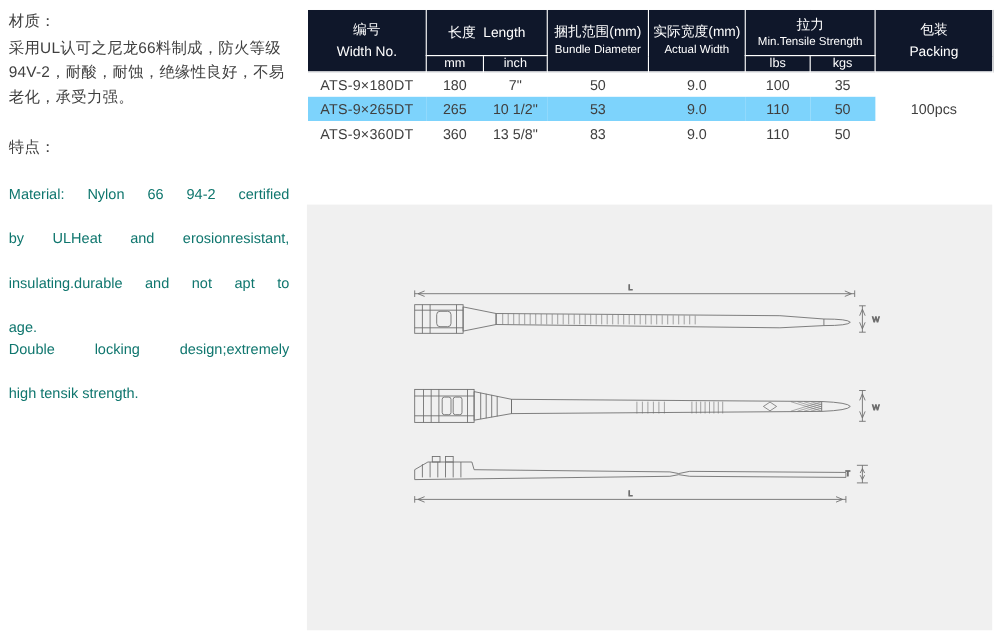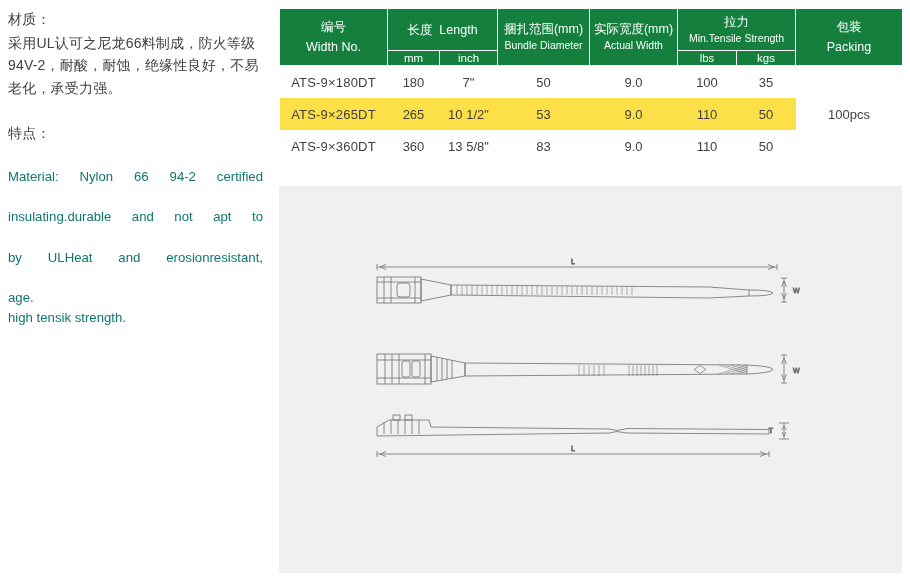--- a/index.html
+++ b/index.html
@@ -63,21 +63,21 @@
     left: 279px;
     top: 8px;
     width: 623px;
   }
   table.spec {
     border-collapse: collapse;
     width: 623px;
     table-layout: fixed;
   }
   table.spec thead td, table.spec thead th {
-    background: #15803d;
+    background: #0f172a;
     color: #ffffff;
     font-weight: normal;
     text-align: center;
     vertical-align: middle;
     border: 1px solid #ffffff;
     padding: 0;
   }
   .hdr-main {
     font-size: 12.5px;
     line-height: 1.35;
@@ -92,26 +92,26 @@
     font-size: 11.5px;
     padding: 3px 0;
   }
   .hdr-tall {
     height: 56px;
   }
   table.spec tbody td {
     text-align: center;
     font-size: 13px;
     color: #3f3f3f;
-    height: 32px;
+    height: 22px;
     border: none;
     padding: 0;
   }
   tbody tr.alt td {
-    background: #fde047;
+    background: #7dd3fc;
   }
   td.item {
     font-size: 13px;
     letter-spacing: 0.2px;
   }
   td.pack {
     background: #ffffff !important;
     font-size: 13px;
   }
 
@@ -146,23 +146,24 @@
   <div class="gap-1"></div>
 
   <div class="cn-block">
     <div class="cn-head">特点：</div>
   </div>
 
   <div class="gap-2"></div>
 
   <div class="en-block">
     <div class="en-line en-just">Material: Nylon 66 94-2 certified</div>
+    <div class="en-line en-just">by ULHeat and erosionresistant,</div>
     <div class="en-line en-just">insulating.durable and not apt to</div>
-    <div class="en-line en-just">by ULHeat and erosionresistant,</div>
     <div class="en-line">age.</div>
+    <div class="en-line en-just">Double locking design;extremely</div>
     <div class="en-line">high tensik strength.</div>
   </div>
 </div>
 
 <div class="table-wrap">
   <table class="spec">
     <colgroup>
       <col style="width:108px">
       <col style="width:52px">
       <col style="width:58px">

